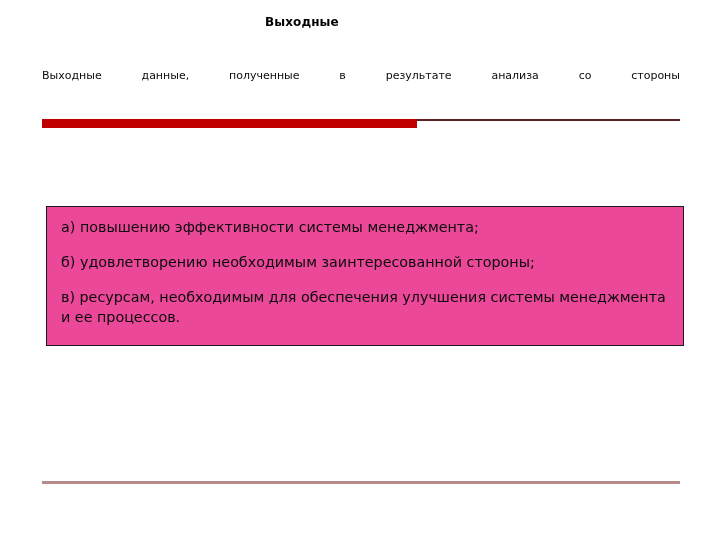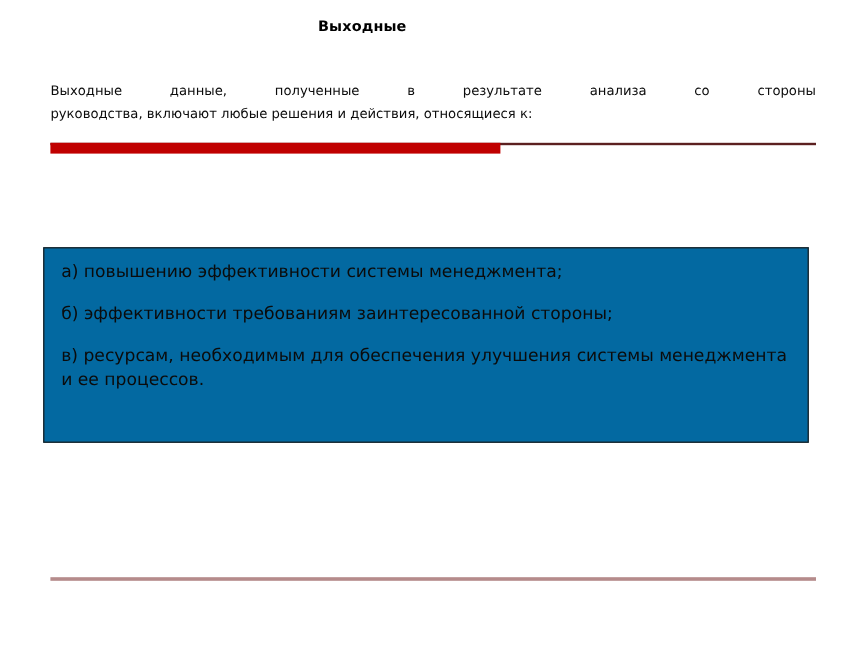--- a/index.html
+++ b/index.html
@@ -83,27 +83,27 @@
     left: 0;
     top: 0;
     width: 375px;
     height: 9px;
     background: #c00000;
   }
 
   
   .list-box {
     position: absolute;
-    left: 36px;
+    left: 46px;
     top: 206px;
     width: 638px;
-    height: 163px;
+    height: 140px;
     border: 1.4px solid #1b1b1b;
     box-sizing: border-box;
-    background: #0369a1;
+    background: #ec4899;
   }
   .list-inner {
     position: absolute;
     left: 14px;
     top: 10px;
     right: 12px;
   }
   .list-item {
     font-size: 14.3px;
     line-height: 20px;
@@ -129,31 +129,30 @@
 <body>
 
 <div class="slide">
 
   <div class="title-block">
     <div class="title-line">Выходные</div>
   </div>
 
   <div class="intro">
     <span class="ln ln-1">Выходные данные, полученные в результате анализа со стороны</span>
-    <span class="ln ln-2">руководства, включают любые решения и действия, относящиеся к:</span>
   </div>
 
   <div class="divider-wrap">
     <div class="divider-thin"></div>
     <div class="divider-bar"></div>
   </div>
 
   <div class="list-box">
     <div class="list-inner">
       <p class="list-item">а) повышению эффективности системы менеджмента;</p>
-      <p class="list-item">б) эффективности требованиям заинтересованной стороны;</p>
+      <p class="list-item">б) удовлетворению необходимым заинтересованной стороны;</p>
       <p class="list-item">в) ресурсам, необходимым для обеспечения улучшения системы менеджмента и ее процессов.</p>
     </div>
   </div>
 
   <div class="bottom-rule"></div>
 
 </div>
 
 </body></html>

